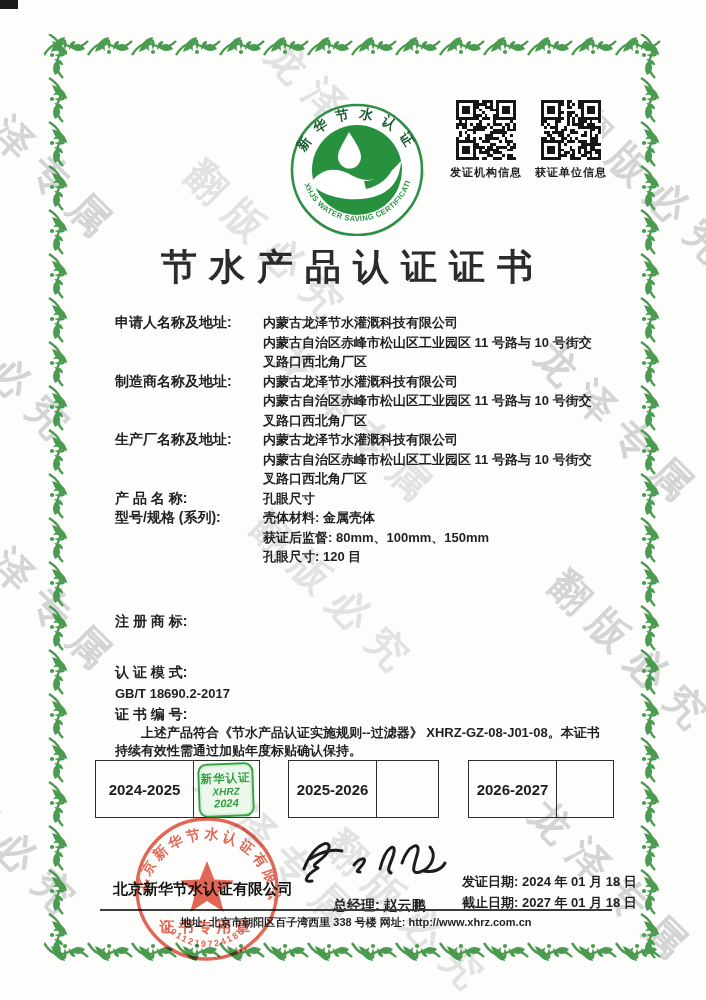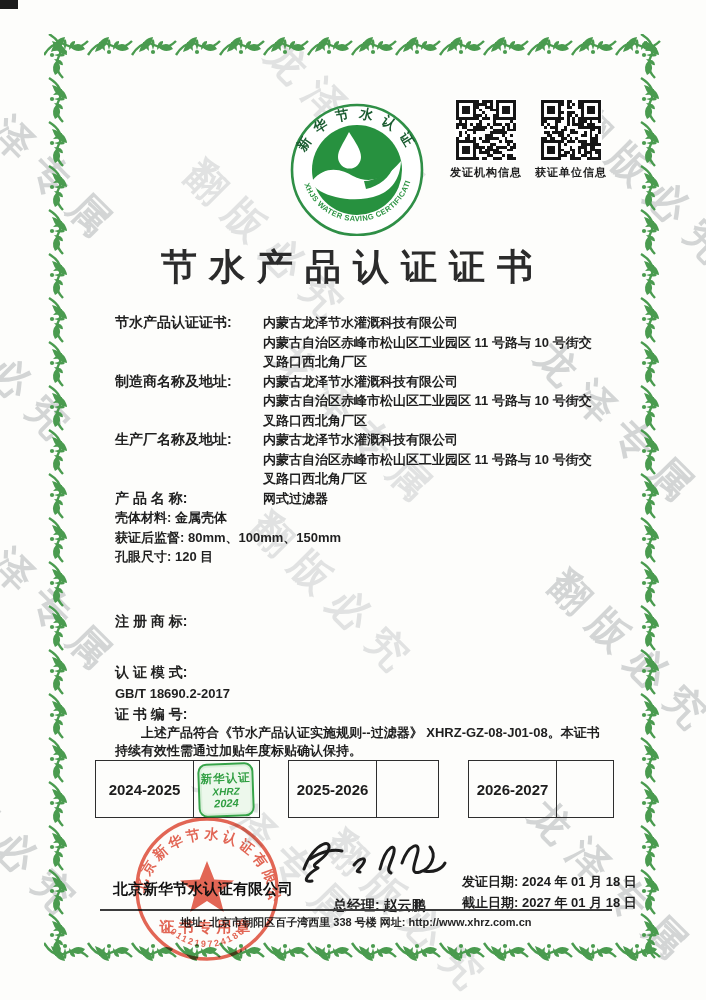--- a/index.html
+++ b/index.html
@@ -1072,21 +1072,21 @@
         <i style="grid-area:21/20;background:#161616"></i>
         <i style="grid-area:21/21;background:#161616"></i>
       </div>
     <div class="qrlabel">发证机构信息</div>
   </div>
 
   <div class="abs title">节水产品认证证书</div>
 
   <div class="abs fields" style="top:313px">
     <div class="frow">
-      <div class="flabel">节水产品认证证书:</div>
+      <div class="flabel">申请人名称及地址:</div>
       <div class="fvalue">
         <div>内蒙古龙泽节水灌溉科技有限公司</div>
         <div>内蒙古自治区赤峰市松山区工业园区 11 号路与 10 号街交</div>
         <div>叉路口西北角厂区</div>
       </div>
     </div>
     <div class="frow">
       <div class="flabel">制造商名称及地址:</div>
       <div class="fvalue">
         <div>内蒙古龙泽节水灌溉科技有限公司</div>
@@ -1098,24 +1098,25 @@
       <div class="flabel">生产厂名称及地址:</div>
       <div class="fvalue">
         <div>内蒙古龙泽节水灌溉科技有限公司</div>
         <div>内蒙古自治区赤峰市松山区工业园区 11 号路与 10 号街交</div>
         <div>叉路口西北角厂区</div>
       </div>
     </div>
     <div class="frow">
       <div class="flabel">产  品  名  称:</div>
       <div class="fvalue">
-        <div>网式过滤器</div>
+        <div>孔眼尺寸</div>
       </div>
     </div>
     <div class="frow">
+      <div class="flabel">型号/规格 (系列):</div>
       <div class="fvalue">
         <div>壳体材料: 金属壳体</div>
         <div>获证后监督: 80mm、100mm、150mm</div>
         <div>孔眼尺寸: 120 目</div>
       </div>
     </div>
   </div>
 
   <div class="abs fields" style="top:612px">
     <div class="frow">

